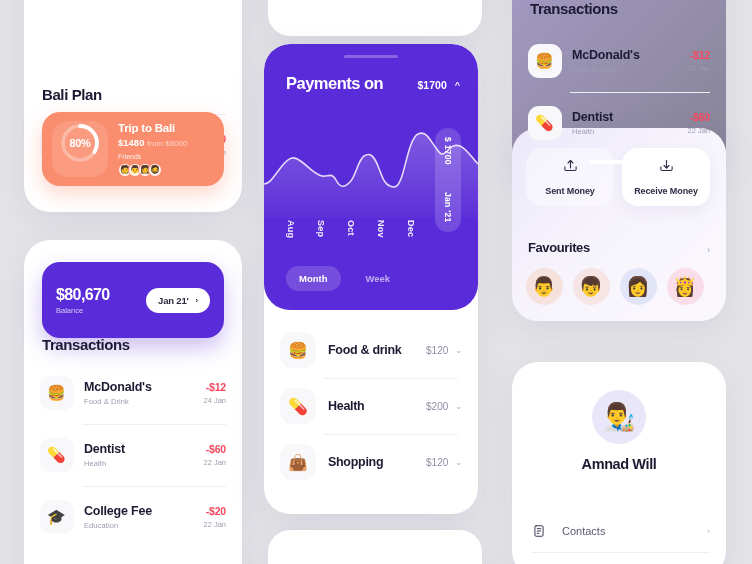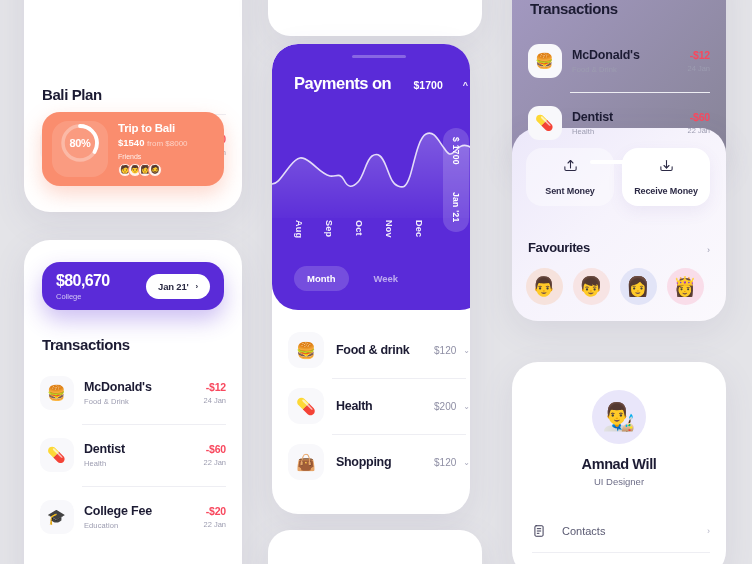--- a/index.html
+++ b/index.html
@@ -97,21 +97,21 @@
     width: 14px; height: 14px; border-radius: 50%;
     background: #fff4ee; border: 1.5px solid #fa8d6e;
     margin-right: -4px;
     font-size: 8px; line-height: 11px; text-align: center;
     overflow: hidden;
   }
 
   
   .balance-card {
     position: absolute; left: 18px; top: 22px;
-    width: 182px; height: 48px;
+    width: 182px; height: 76px;
     background: #5a2bd8;
     border-radius: 18px;
     display: flex; align-items: center; justify-content: space-between;
     padding: 0 14px;
     box-shadow: 0 10px 22px rgba(90,43,216,.30);
   }
   .balance-amt { font-size: 16px; font-weight: 700; color: #fff; letter-spacing: -.6px; }
   .balance-lbl { font-size: 7.5px; color: rgba(255,255,255,.72); margin-top: 2px; }
   .balance-pill {
     background: #fff; border-radius: 20px;
@@ -119,21 +119,21 @@
     font-size: 9.5px; font-weight: 700; color: #2a2a42;
     display: flex; align-items: center; gap: 7px;
     letter-spacing: -.2px;
   }
   .balance-pill .chev { font-size: 8px; color: #2a2a42; }
 
   #left-tx-heading { position: absolute; left: 18px; top: 96px; }
 
   
   #mid-top-stub   { left: 268px; top: -38px; width: 214px; height: 74px; border-radius: 22px; }
-  #mid-main-card  { left: 272px; top: 44px; width: 198px; height: 470px; }
+  #mid-main-card  { left: 264px; top: 44px; width: 214px; height: 470px; }
   #mid-bot-stub   { left: 268px; top: 530px; width: 214px; height: 80px; border-radius: 22px; }
 
   .chart-panel {
     position: absolute; left: 0; top: 0;
     width: 214px; height: 266px;
     background: #5a2bd8;
     border-radius: 26px;
     overflow: hidden;
   }
   .grabber {
@@ -142,21 +142,21 @@
     width: 54px; height: 3px; border-radius: 2px;
     background: rgba(255,255,255,.28);
   }
   .chart-head {
     position: absolute; left: 22px; right: 18px; top: 30px;
     display: flex; align-items: baseline; justify-content: space-between;
   }
   .chart-title { font-size: 16.5px; font-weight: 700; color: #fff; letter-spacing: -.5px; }
   .chart-total {
     font-size: 10.5px; font-weight: 700; color: #fff;
-    display: flex; align-items: center; gap: 20px;
+    display: flex; align-items: center; gap: 8px;
   }
   .chart-total .caret { font-size: 9px; color: rgba(255,255,255,.9); }
   .chart-svg { position: absolute; left: 0; top: 78px; width: 214px; height: 96px; }
   .x-axis {
     position: absolute; left: 0; top: 176px; width: 214px; height: 46px;
   }
   .x-axis span {
     position: absolute; top: 0;
     font-size: 9px; font-weight: 700; color: rgba(255,255,255,.92);
     writing-mode: vertical-rl;
@@ -297,39 +297,39 @@
           <svg width="44" height="44" viewBox="0 0 44 44">
             <circle cx="22" cy="22" r="17" fill="none" stroke="rgba(255,255,255,0.30)" stroke-width="3.5"></circle>
             <circle id="plan-arc" cx="22" cy="22" r="17" fill="none" stroke="#ffffff" stroke-width="3.8" stroke-linecap="round" stroke-dasharray="106.8" stroke-dashoffset="70.9"></circle>
           </svg>
           <div class="plan-pct">80%</div>
         </div>
       </div>
       <div class="plan-info">
         <div class="plan-name">Trip to Bali</div>
         <div class="plan-amt">
-          <span>$1540</span>
+          <span>$1480</span>
           <small>from $8000</small>
         </div>
         <div class="plan-friends-lbl">Friends</div>
         <div class="plan-friends" id="plan-friends">
             <span>🧑</span>
             <span>👨</span>
             <span>👩</span>
             <span>🧔</span>
           </div>
       </div>
     </div>
   </div>
 
   <div class="card" id="left-bottom-card">
     <div class="balance-card">
       <div>
         <div class="balance-amt">$80,670</div>
-        <div class="balance-lbl">College</div>
+        <div class="balance-lbl">Balance</div>
       </div>
       <div class="balance-pill">
         <span>Jan 21'</span>
         <span class="chev">›</span>
       </div>
     </div>
 
     <div class="section-title" id="left-tx-heading">Transactions</div>
 
     <div class="tx-list" id="left-tx-list" style="position:absolute;left:0;right:0;top:122px;">
@@ -508,21 +508,20 @@
         <div class="fav" style="background: rgb(246, 226, 220);">👨</div>
         <div class="fav" style="background: rgb(247, 228, 228);">👦</div>
         <div class="fav" style="background: rgb(226, 228, 247);">👩</div>
         <div class="fav" style="background: rgb(249, 221, 233);">👸</div>
       </div>
   </div>
 
   <div class="card" id="profile-card" style="overflow:hidden;">
     <div class="avatar-big">👨‍🎨</div>
     <div class="prof-name">Amnad Will</div>
-    <div class="prof-role">UI Designer</div>
     <div class="menu-row">
       <span class="mico">
         <svg width="14" height="14" viewBox="0 0 24 24" fill="none" stroke="#3c3a55" stroke-width="1.7" stroke-linecap="round" stroke-linejoin="round">
           <rect x="5" y="3" width="14" height="18" rx="2"></rect>
           <path d="M9 8h6M9 12h6M9 16h3"></path>
         </svg>
       </span>
       <span class="menu-lbl">Contacts</span>
       <span class="menu-chev">›</span>
     </div>

